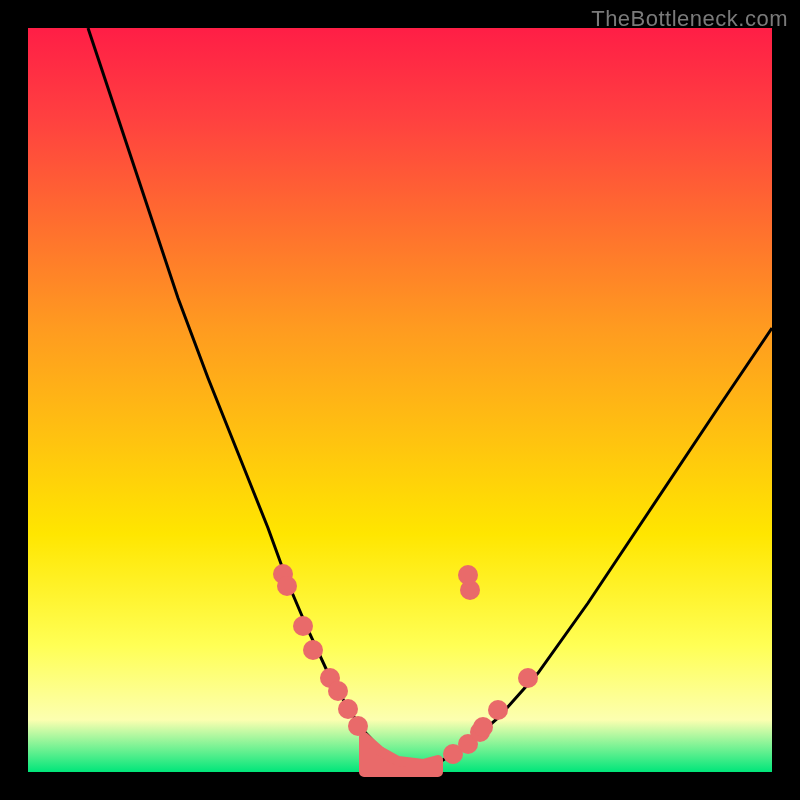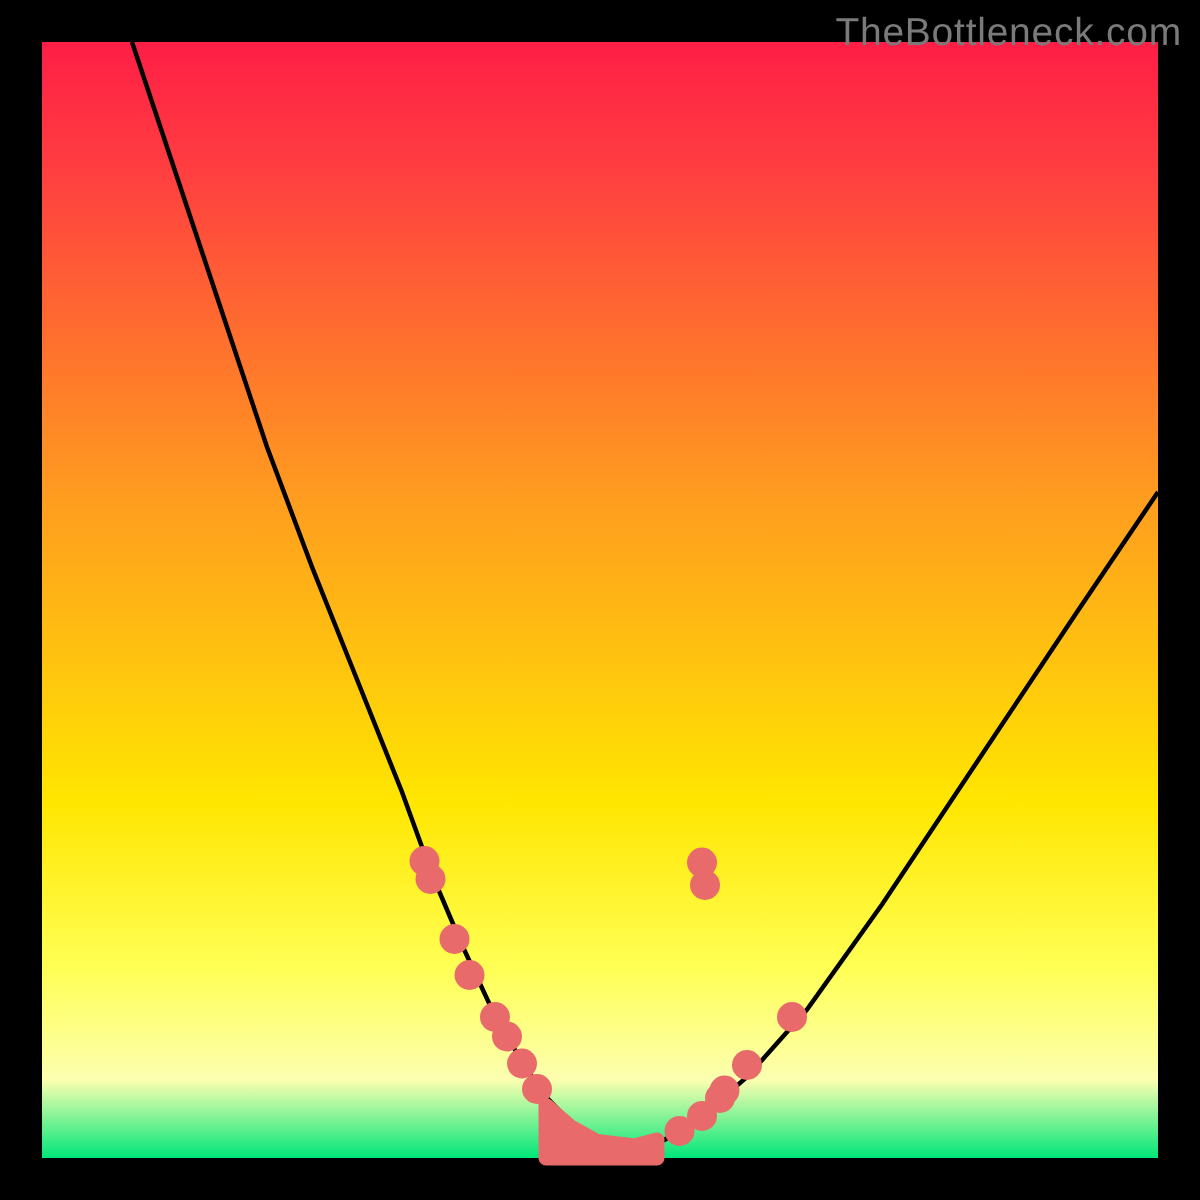--- a/index.html
+++ b/index.html
@@ -35,21 +35,21 @@
       #ffff55 83%,
       #fcffb0 93%,
       #00e67a 100%
     );
   }
   .watermark {
     position: absolute;
     top: 6px;
     right: 12px;
     color: #7a7a7a;
-    font-size: 26px;
+    font-size: 22px;
     font-weight: 400;
     letter-spacing: 0.5px;
     user-select: none;
   }
   svg.curve {
     position: absolute;
     inset: 0;
     width: 744px;
     height: 744px;
     overflow: visible;

